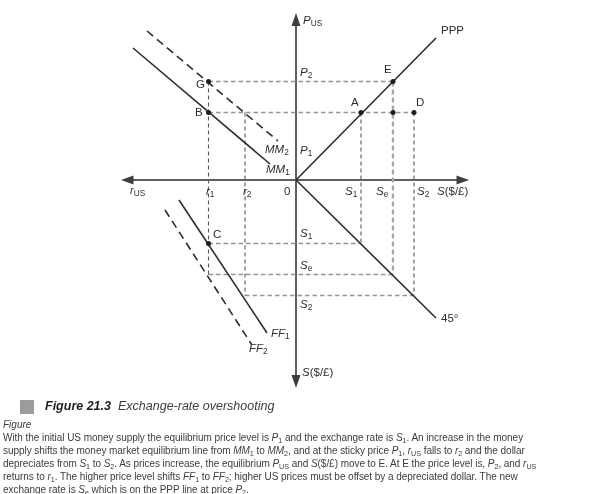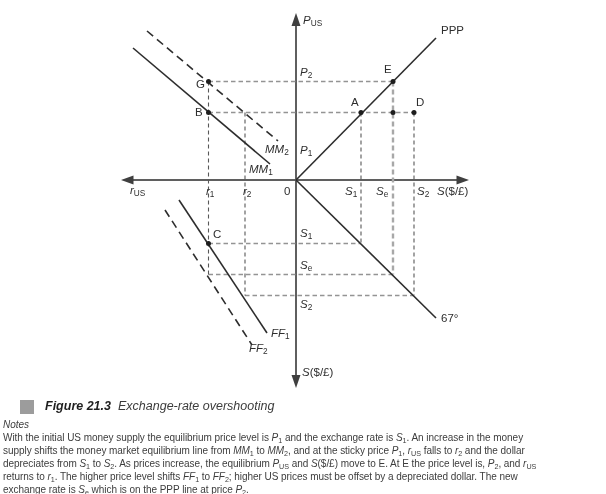--- a/index.html
+++ b/index.html
@@ -89,42 +89,42 @@
         <div class="dlabel" style="left: 345px; top: 185px;"><i>S</i><sub>1</sub></div>
         <div class="dlabel" style="left: 376px; top: 185px;"><i>S</i><sub>e</sub></div>
         <div class="dlabel" style="left: 417px; top: 185px;"><i>S</i><sub>2</sub></div>
         <div class="dlabel" style="left: 437px; top: 185px;"><i>S</i>($/£)</div>
         <div class="dlabel" style="left: 300px; top: 66px;"><i>P</i><sub>2</sub></div>
         <div class="dlabel" style="left: 300px; top: 98px; margin-top: 46px;"><i>P</i><sub>1</sub></div>
         <div class="dlabel" style="left: 300px; top: 227px;"><i>S</i><sub>1</sub></div>
         <div class="dlabel" style="left: 300px; top: 259px;"><i>S</i><sub>e</sub></div>
         <div class="dlabel" style="left: 300px; top: 298px;"><i>S</i><sub>2</sub></div>
         <div class="dlabel" style="left: 265px; top: 143px;"><i>MM</i><sub>2</sub></div>
-        <div class="dlabel" style="left: 249px; top: 163px;"><i>MM</i><sub>1</sub></div>
+        <div class="dlabel" style="left: 266px; top: 163px;"><i>MM</i><sub>1</sub></div>
         <div class="dlabel" style="left: 271px; top: 327px;"><i>FF</i><sub>1</sub></div>
         <div class="dlabel" style="left: 249px; top: 342px;"><i>FF</i><sub>2</sub></div>
-        <div class="dlabel" style="left: 441px; top: 312px;">67°</div>
+        <div class="dlabel" style="left: 441px; top: 312px;">45°</div>
         <div class="dlabel" style="left: 302px; top: 366px;"><i>S</i>($/£)</div>
         <div class="dlabel" style="left: 196px; top: 78px;">G</div>
         <div class="dlabel" style="left: 195px; top: 106px;">B</div>
         <div class="dlabel" style="left: 213px; top: 228px;">C</div>
         <div class="dlabel" style="left: 351px; top: 96px;">A</div>
         <div class="dlabel" style="left: 384px; top: 63px;">E</div>
         <div class="dlabel" style="left: 416px; top: 96px;">D</div>
       </div>
   </div>
 
   <div class="caption-row">
     <span class="caption-square"></span>
     <span class="caption-label">Figure 21.3</span>
     <span class="caption-title">Exchange-rate overshooting</span>
   </div>
 
   <div class="notes">
-    <div class="notes-heading">Notes</div>
+    <div class="notes-heading">Figure</div>
     <div id="notes-body">
         <div class="notes-line">With the initial US money supply the equilibrium price level is <i>P</i><sub>1</sub> and the exchange rate is <i>S</i><sub>1</sub>. An increase in the money</div>
         <div class="notes-line">supply shifts the money market equilibrium line from <i>MM</i><sub>1</sub> to <i>MM</i><sub>2</sub>, and at the sticky price <i>P</i><sub>1</sub>, <i>r</i><sub>US</sub> falls to <i>r</i><sub>2</sub> and the dollar</div>
         <div class="notes-line">depreciates from <i>S</i><sub>1</sub> to <i>S</i><sub>2</sub>. As prices increase, the equilibrium <i>P</i><sub>US</sub> and <i>S</i>($/£) move to E. At E the price level is, <i>P</i><sub>2</sub>, and <i>r</i><sub>US</sub></div>
         <div class="notes-line">returns to <i>r</i><sub>1</sub>. The higher price level shifts <i>FF</i><sub>1</sub> to <i>FF</i><sub>2</sub>; higher US prices must be offset by a depreciated dollar. The new</div>
         <div class="notes-line">exchange rate is <i>S</i><sub>e</sub> which is on the PPP line at price <i>P</i><sub>2</sub>.</div>
       </div>
   </div>
 
 </div>

